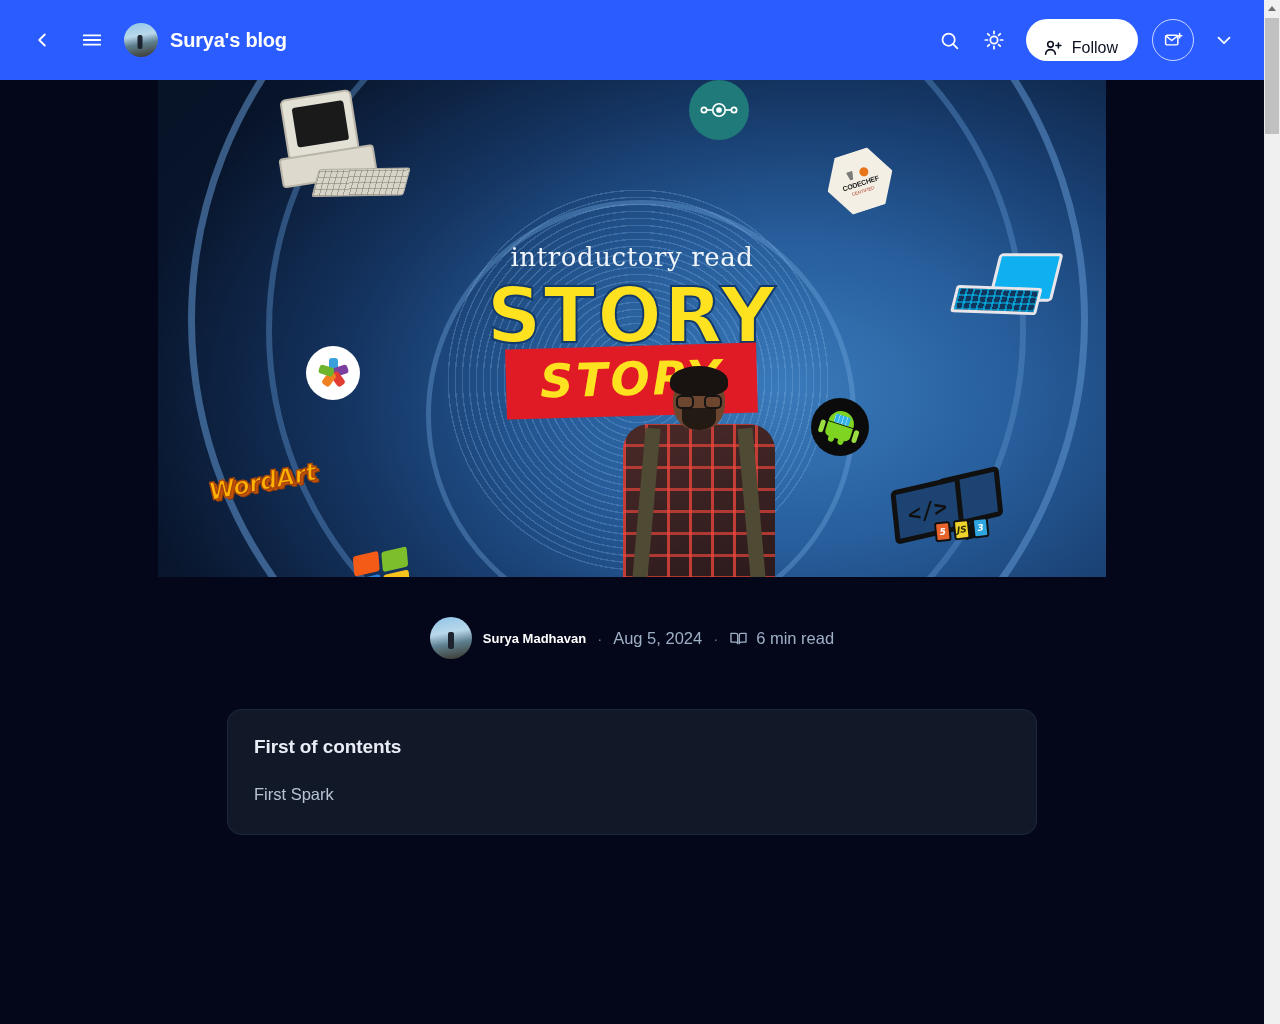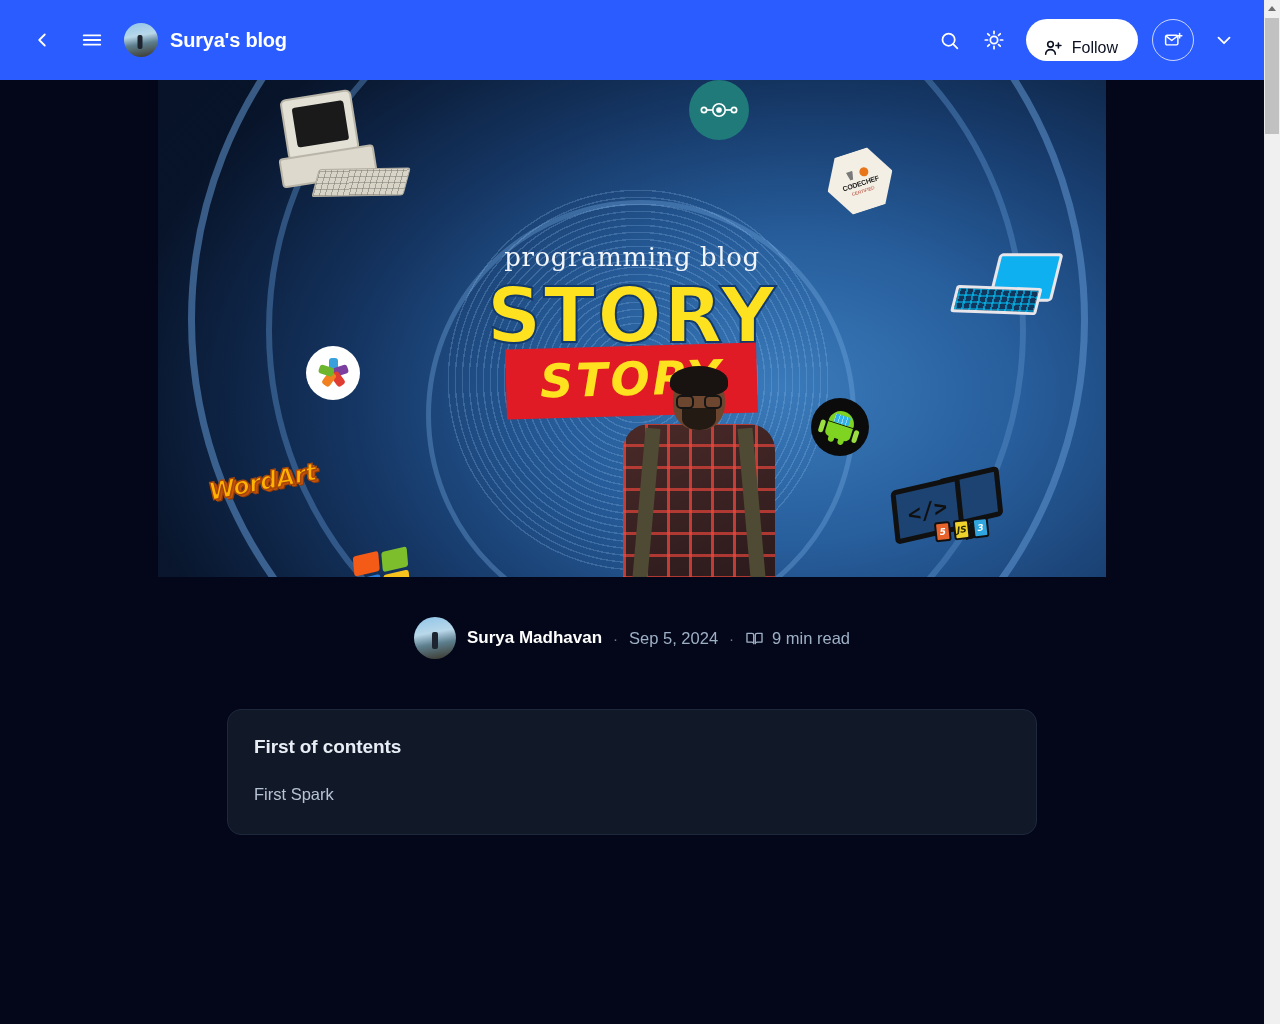--- a/index.html
+++ b/index.html
@@ -556,21 +556,21 @@
   }
   #byline-avatar::after {
     content: "";
     position: absolute;
     left: 50%; top: 36%;
     width: 6px; height: 17px;
     background: #1d2430;
     border-radius: 2px;
     transform: translateX(-50%);
   }
-  #byline-author { color: #ffffff; font-weight: 700; font-size: 17px; }
+  #byline-author { color: #ffffff; font-weight: 700; font-size: 13px; }
   .byline-dot { color: #6e7e92; font-size: 15px; }
   #byline-date { color: #9eb0c6; }
   #byline-read {
     display: flex; align-items: center; gap: 8px;
     color: #9eb0c6;
   }
 
   
   #toc {
     margin: 50px auto 0;
@@ -779,21 +779,21 @@
         <div id="cm-stand"></div>
         <div id="cm-window">&lt;/&gt;</div>
         <div id="cm-badges">
           <i class="b-html">5</i>
           <i class="b-js">JS</i>
           <i class="b-css">3</i>
         </div>
       </div>
 
       <div id="hero-center">
-        <div id="hero-kicker">programming blog</div>
+        <div id="hero-kicker">introductory read</div>
         <div id="hero-tech">STORY</div>
         <div id="hero-story-wrap">
           <div id="hero-story">STORY</div>
         </div>
       </div>
 
       <div id="hero-person">
         <div id="person-body"></div>
         <div id="person-strapL"></div>
         <div id="person-strapR"></div>
@@ -808,28 +808,28 @@
     </div>
 
     <div id="article">
 
 
 
       <div id="byline">
         <div id="byline-avatar"></div>
         <span id="byline-author">Surya Madhavan</span>
         <span class="byline-dot">·</span>
-        <span id="byline-date">Sep 5, 2024</span>
+        <span id="byline-date">Aug 5, 2024</span>
         <span class="byline-dot">·</span>
         <span id="byline-read">
           <svg width="19" height="19" viewBox="0 0 24 24" fill="none" stroke="currentColor" stroke-width="1.7" stroke-linecap="round" stroke-linejoin="round">
             <path d="M2.5 5.5h6.2c1.3 0 2.3.9 2.3 2v11c0-1.1-1-2-2.3-2H2.5z"></path>
             <path d="M21.5 5.5h-6.2c-1.3 0-2.3.9-2.3 2v11c0-1.1 1-2 2.3-2h6.2z"></path>
           </svg>
-          <span>9 min read</span>
+          <span>6 min read</span>
         </span>
       </div>
 
       <div id="toc">
         <div id="toc-heading">First of contents</div>
         <div class="toc-item">First Spark</div>
       </div>
 
     </div>
   </div>

